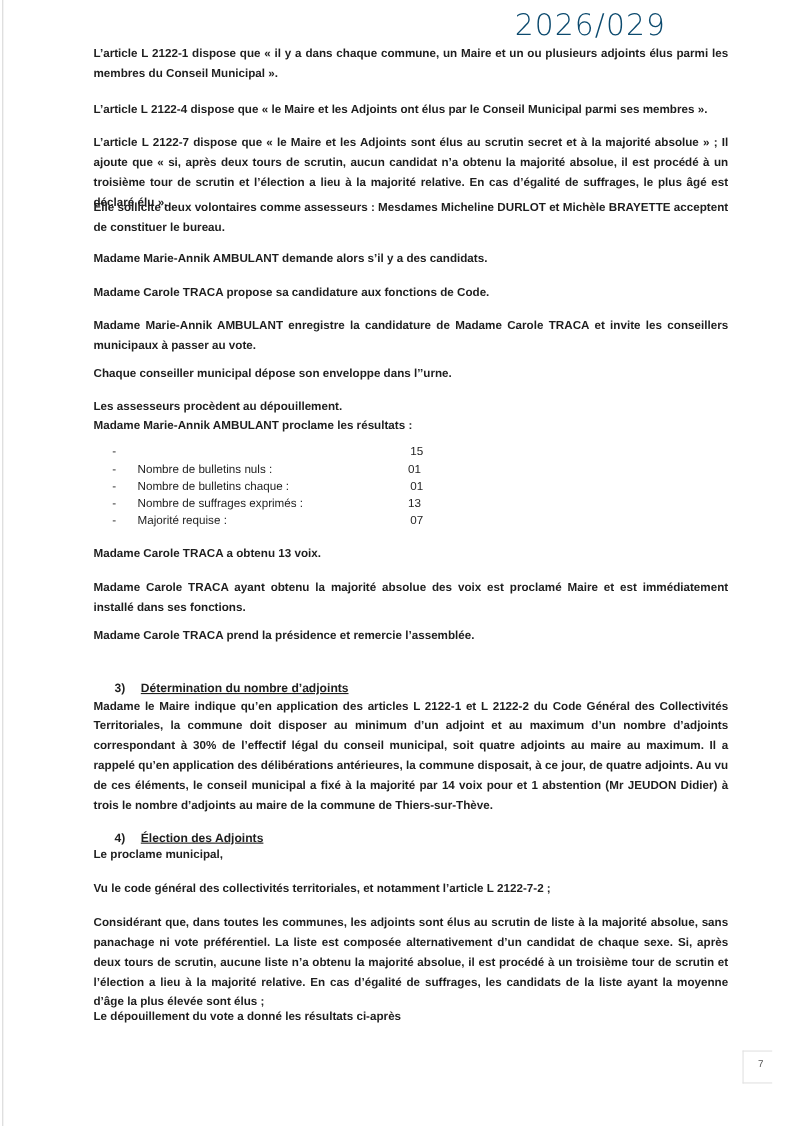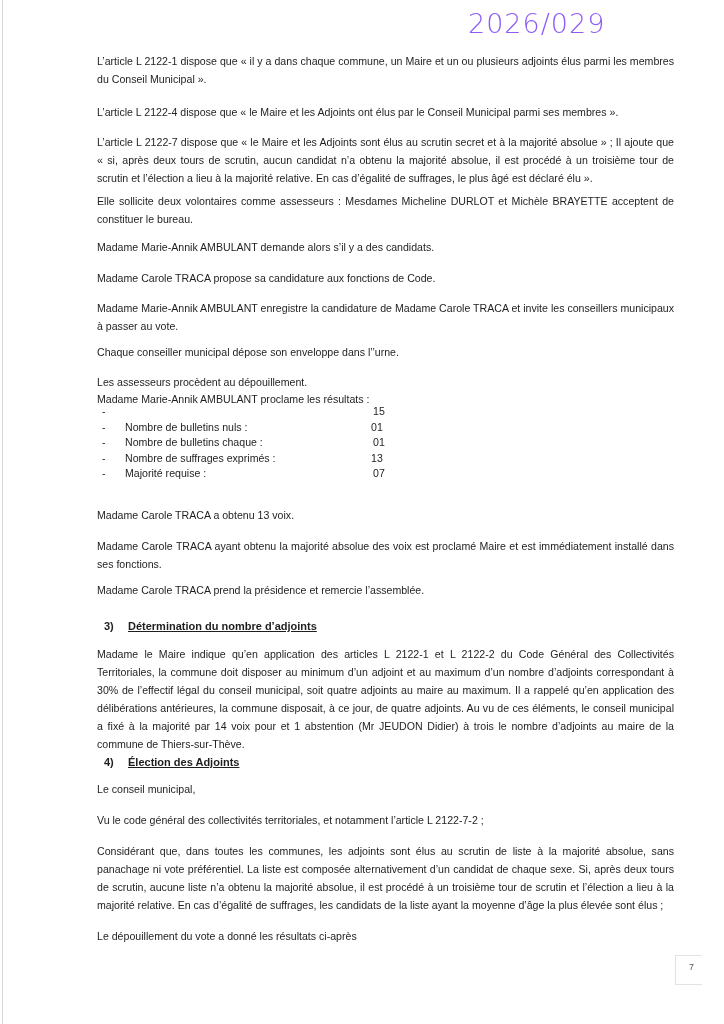--- a/index.html
+++ b/index.html
@@ -3,26 +3,26 @@
   <meta charset="utf-8">
   <style>
     html, body { margin: 0; padding: 0; }
     body {
       width: 724px; height: 1024px; background: #ffffff; position: relative; overflow: hidden;
       font-family: "Liberation Sans", sans-serif; color: #1e1e1e;
     }
     .left-edge { position: absolute; left: 2px; top: 0; width: 1px; height: 1024px; background: #d8d8d8; }
     .stamp {
       position: absolute; left: 468px; top: 8px; font-family: "DejaVu Sans", sans-serif;
-      font-size: 27px; color: #8b5cf6; letter-spacing: 1px; font-weight: 300;
+      font-size: 27px; color: #0c4a6e; letter-spacing: 1px; font-weight: 300;
     }
     .page { position: absolute; left: 85px; top: 0; width: 577px; }
     .p {
       position: absolute; left: 0; width: 577px; font-size: 10.6px; line-height: 18px;
-      text-align: justify; margin: 12px;
+      text-align: justify; margin: 0; font-weight: bold;
     }
     .p.nj { text-align: left; }
     .heading {
       position: absolute; left: 19px; font-size: 11px; font-weight: bold; line-height: 16px;
     }
     .heading .num { display: inline-block; width: 24px; }
     .heading .title { text-decoration: underline; }
     .results { position: absolute; left: 0; top: 404px; width: 420px; font-size: 10.6px; }
     .results .row { position: relative; height: 15.5px; line-height: 15.5px; }
     .results .dash { position: absolute; left: 17px; }
@@ -84,20 +84,20 @@
   <p class="p nj" style="top:569px">Madame Carole TRACA prend la présidence et remercie l’assemblée.</p>
 
   <div class="heading" style="top:618px">
     <span class="num">3)</span><span class="title">Détermination du nombre d’adjoints</span>
   </div>
   <p class="p" style="top:633px">Madame le Maire indique qu’en application des articles L 2122-1 et L 2122-2 du Code Général des Collectivités Territoriales, la commune doit disposer au minimum d’un adjoint et au maximum d’un nombre d’adjoints correspondant à 30% de l’effectif légal du conseil municipal, soit quatre adjoints au maire au maximum. Il a rappelé qu’en application des délibérations antérieures, la commune disposait, à ce jour, de quatre adjoints. Au vu de ces éléments, le conseil municipal a fixé à la majorité par 14 voix pour et 1 abstention (Mr JEUDON Didier) à trois le nombre d’adjoints au maire de la commune de Thiers-sur-Thève.</p>
 
   <div class="heading" style="top:754px">
     <span class="num">4)</span><span class="title">Élection des Adjoints</span>
   </div>
-  <p class="p nj" style="top:768px">Le conseil municipal,</p>
+  <p class="p nj" style="top:768px">Le proclame municipal,</p>
   <p class="p nj" style="top:799px">Vu le code général des collectivités territoriales, et notamment l’article L 2122-7-2 ;</p>
   <p class="p" style="top:830px">Considérant que, dans toutes les communes, les adjoints sont élus au scrutin de liste à la majorité absolue, sans panachage ni vote préférentiel. La liste est composée alternativement d’un candidat de chaque sexe. Si, après deux tours de scrutin, aucune liste n’a obtenu la majorité absolue, il est procédé à un troisième tour de scrutin et l’élection a lieu à la majorité relative. En cas d’égalité de suffrages, les candidats de la liste ayant la moyenne d’âge la plus élevée sont élus ;</p>
   <p class="p nj" style="top:915px">Le dépouillement du vote a donné les résultats ci-après</p>
 </div>
 
 <div class="page-num-box"></div>
 <div class="page-num">7</div>
 
 </body></html>

